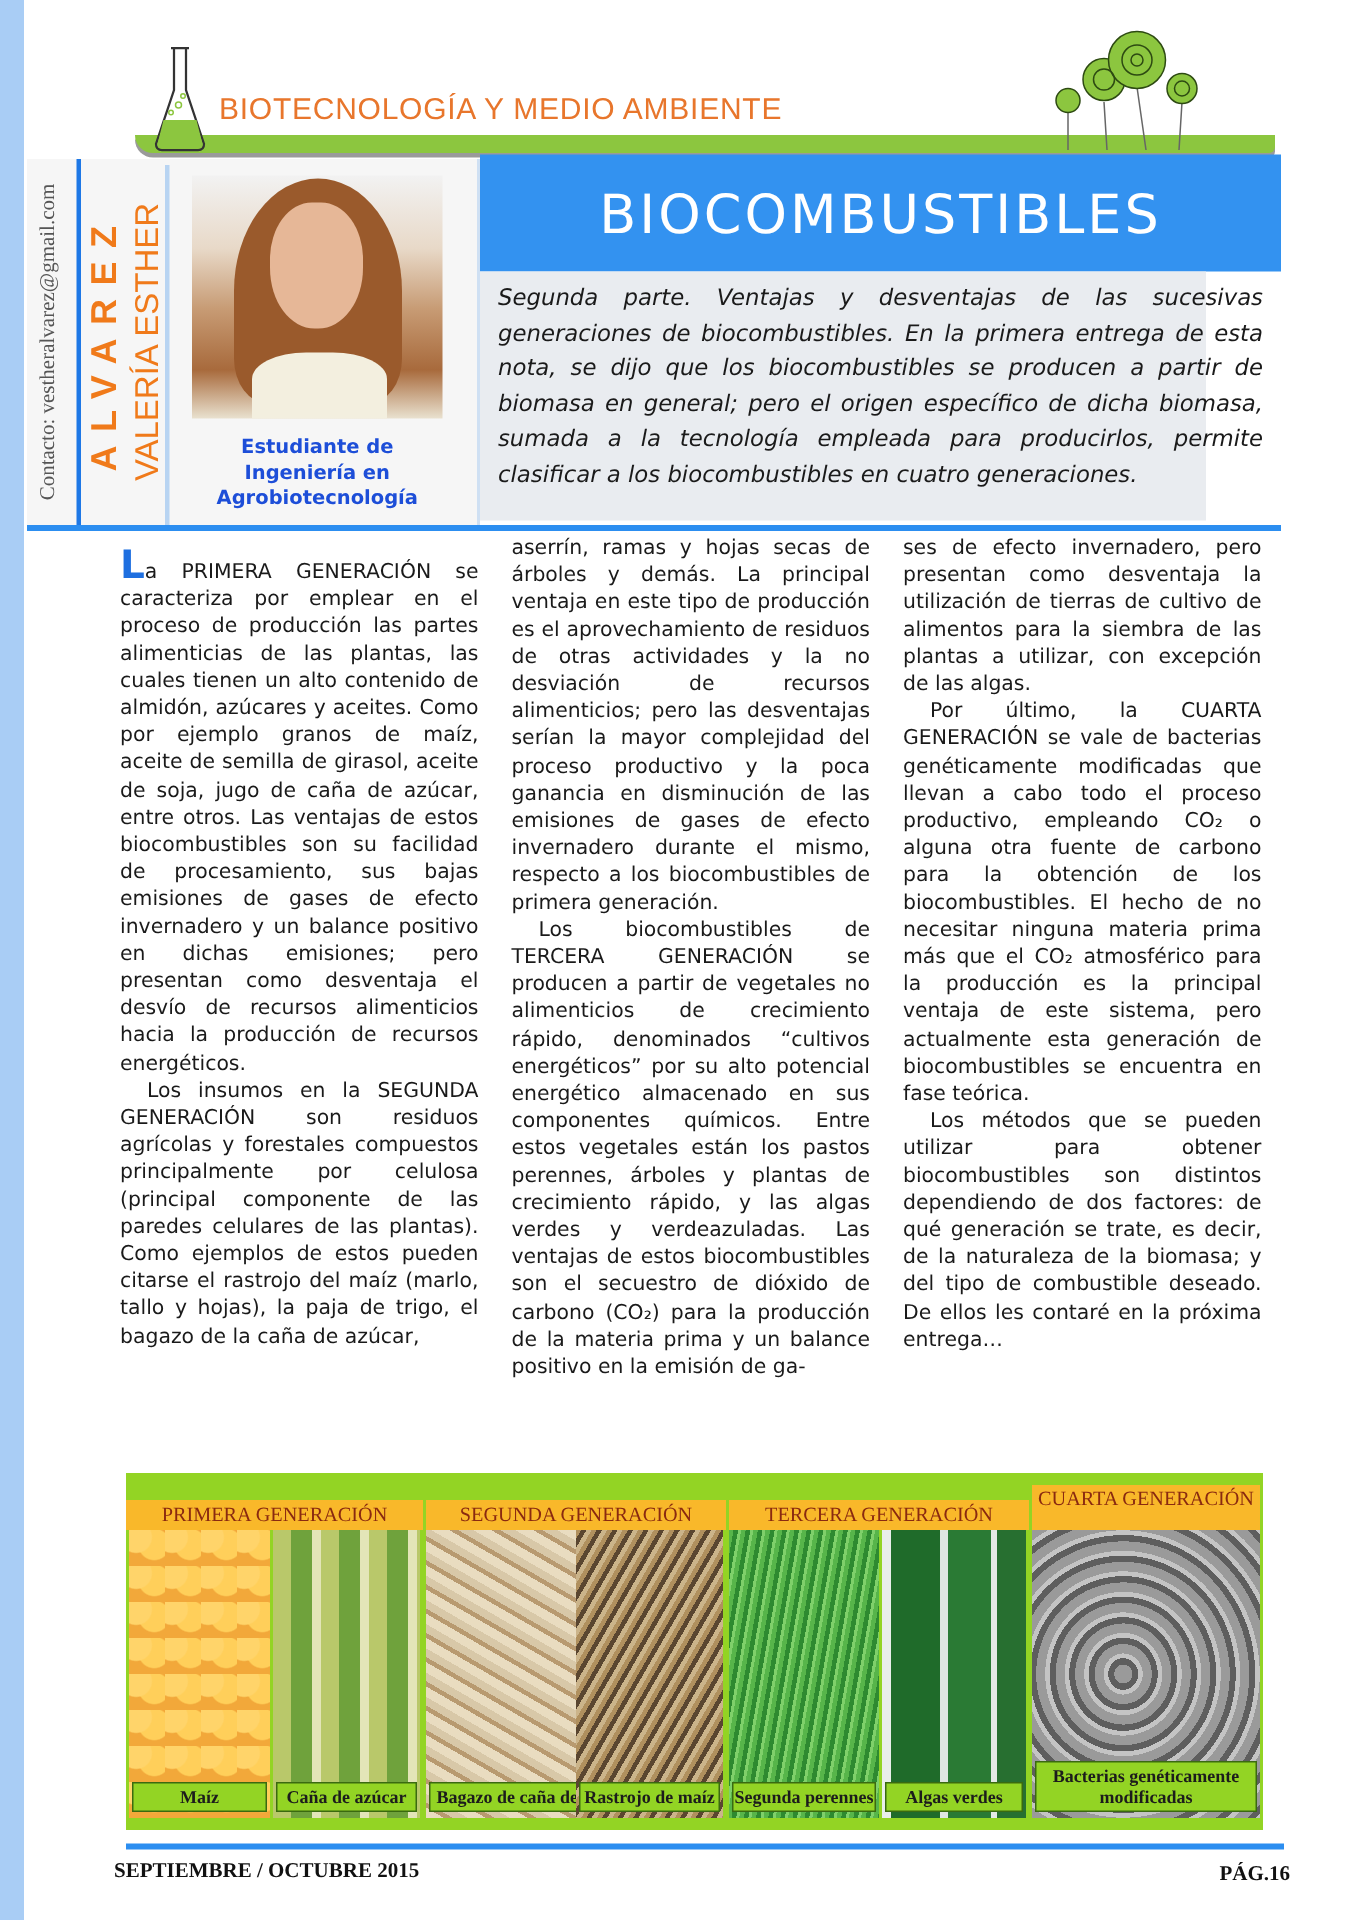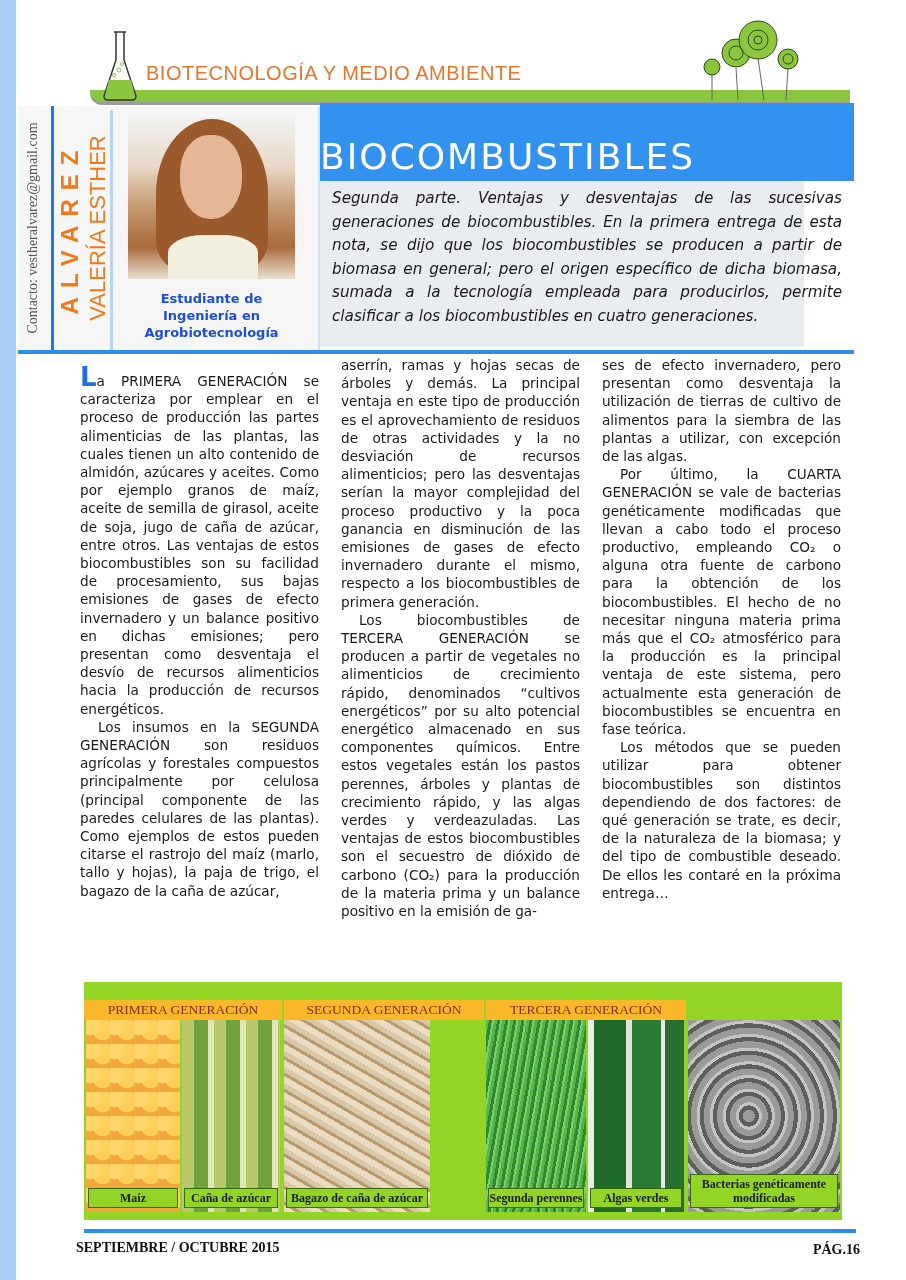--- a/index.html
+++ b/index.html
@@ -23,21 +23,21 @@
   .given { position:absolute; left:42px; top:118px; transform:translate(-50%,-50%) rotate(-90deg); font-family:"Liberation Sans", sans-serif; font-size:22px; color:#f07a1a; white-space:nowrap; }
   .pale-vline { position:absolute; left:110px; top:110px; width:3px; height:242px; background:#b8d4f2; }
   .photo { position:absolute; left:128px; top:117px; width:167px; height:162px; background:linear-gradient(180deg,#f2f2f2 0%,#e8d9c8 30%,#c79b74 55%,#a86a3c 80%,#e9e1cf 100%); }
   .photo .face { position:absolute; left:52px; top:18px; width:62px; height:84px; border-radius:45% 45% 48% 48%; background:#e6b797; }
   .photo .hair { position:absolute; left:28px; top:2px; width:112px; height:150px; border-radius:50% 50% 20% 20%; background:#9a5a2c; }
   .photo .shirt { position:absolute; left:40px; top:118px; width:90px; height:44px; background:#f3efdf; border-radius:40% 40% 0 0; }
   .author-role { position:absolute; left:128px; top:290px; width:167px; text-align:center; font-family:"DejaVu Sans", sans-serif; font-weight:bold; font-size:13px; line-height:17px; color:#1d4ed8; }
 
   
   .title-bar { position:absolute; left:320px; top:103px; width:534px; height:78px; background:#3392f0; }
-  .title-text { position:absolute; left:0; right:0; top:33px; text-align:left; font-family:"DejaVu Sans", sans-serif; font-size:36px; letter-spacing:2px; color:#ffffff; }
+  .title-text { position:absolute; left:0; right:0; top:20px; text-align:center; font-family:"DejaVu Sans", sans-serif; font-size:36px; letter-spacing:2px; color:#ffffff; }
   .intro { position:absolute; left:320px; top:181px; width:484px; height:166px; background:#e9ecf0; }
   .intro p { margin:0; position:absolute; left:12px; top:6px; width:510px; font-family:"DejaVu Sans", sans-serif; font-style:italic; font-size:15.2px; line-height:23.5px; text-align:justify; color:#1a1a1a; }
   .rule-blue { position:absolute; left:18px; top:350px; width:836px; height:4px; background:#2c8ef0; }
   .left-vline2 { position:absolute; left:318px; top:106px; width:2px; height:246px; background:#cfe0f3; }
 
   
   .col { position:absolute; top:368px; width:239px; font-family:"DejaVu Sans", sans-serif; font-size:13.6px; line-height:18.2px; text-align:justify; color:#1a1a1a; }
   .col p { margin:0; }
   .col p.ind { text-indent:18px; }
   .col1 { left:80px; top:368px; }
@@ -147,31 +147,35 @@
     </div>
     <div class="panel cane" style="left:98px;width:98px;">
       <div class="cap">Caña de azúcar</div>
     </div>
   </div>
   <div class="gen" style="left:200px;width:200px;">
     <div class="gen-head">SEGUNDA GENERACIÓN</div>
     <div class="panel bagasse" style="left:0;width:98px;padding-left:48px;">
       <div class="cap">Bagazo de caña de azúcar</div>
     </div>
+    <div class="panel stubble" style="left:100px;width:98px;">
+      <div class="cap">Rastrojo de maíz</div>
+    </div>
   </div>
   <div class="gen" style="left:402px;width:200px;">
     <div class="gen-head">TERCERA GENERACIÓN</div>
     <div class="panel grass" style="left:0;width:100px;">
       <div class="cap">Segunda perennes</div>
     </div>
     <div class="panel algae" style="left:102px;width:96px;">
       <div class="cap">Algas verdes</div>
     </div>
   </div>
   <div class="gen" style="left:604px;width:152px;">
+    <div class="gen-head two">CUARTA GENERACIÓN</div>
     <div class="panel bacteria" style="left:0;width:152px;">
       <div class="cap">Bacterias genéticamente modificadas</div>
     </div>
   </div>
 </div>
 
 <div class="rule-footer"></div>
 <div class="footer-left">SEPTIEMBRE / OCTUBRE  2015</div>
 <div class="footer-right">PÁG.16</div>
 

